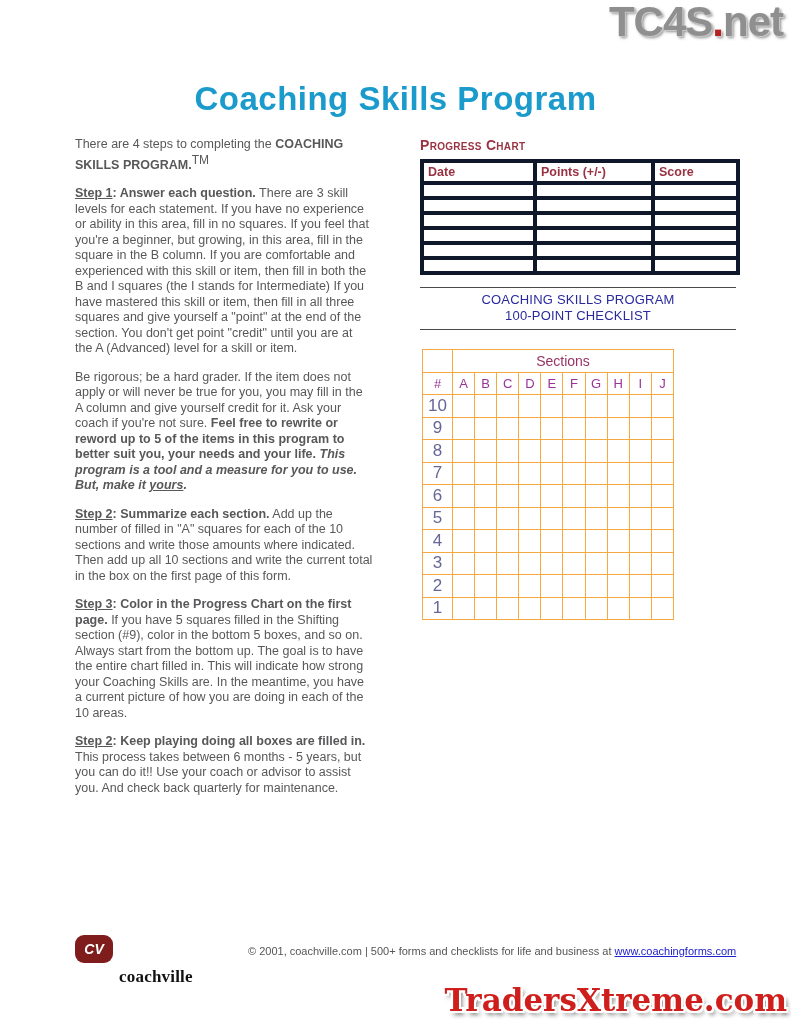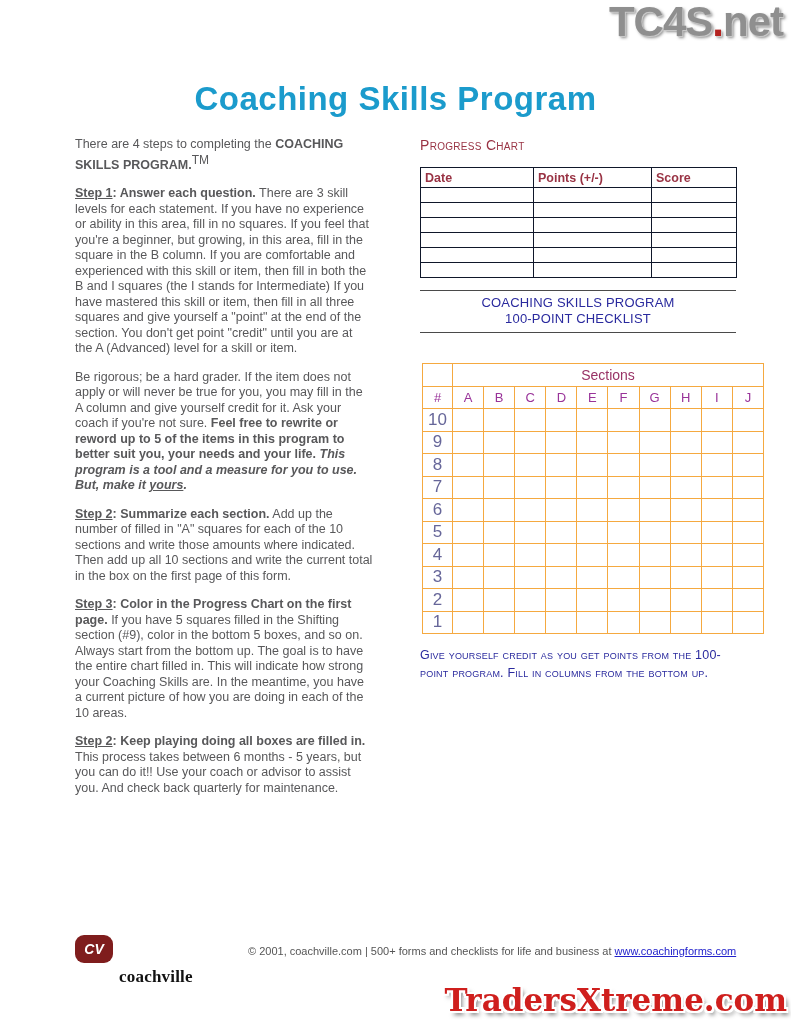--- a/index.html
+++ b/index.html
@@ -53,45 +53,45 @@
   .left-col .para { margin:0 0 13px 0; }
   .left-col .b { font-weight:bold; }
   .left-col .i { font-style:italic; }
   .left-col .u { text-decoration:underline; }
   .left-col sup { font-size:12px; vertical-align:super; }
 
   
   .right-col { position:absolute; left:420px; top:137px; width:316px; }
 
   .pc-heading {
-    font-variant:small-caps; font-weight:normal; font-size:14px;
-    color:#993344; margin-bottom:14px; letter-spacing:.3px;
+    font-variant:small-caps; font-weight:bold; font-size:14px;
+    color:#993344; margin-bottom:6px; letter-spacing:.3px;
   }
   .pc-table {
     width:316px; border-collapse:collapse; table-layout:fixed;
   }
-  .pc-table th, .pc-table td { border:1px solid #0f172a;margin-top:36px; }
+  .pc-table th, .pc-table td { border:4px solid #0f172a;margin-top:36px; }
   .pc-table th {
     text-align:left; color:#993344; font-size:12.5px; font-weight:bold;
     padding:2px 4px; height:20px;
   }
   .pc-table th:nth-child(1){ width:113px; }
   .pc-table th:nth-child(2){ width:118px; }
   .pc-table th:nth-child(3){ width:85px; }
   .pc-table td { height:15px; }
 
   .cl-title {
     margin-top:12px; border-top:1px solid #4a4a4a; border-bottom:1px solid #4a4a4a;
     padding:4px 0 5px 0; text-align:center;
     color:#2a2a9e; font-size:13px; line-height:16px; letter-spacing:.2px;
   }
 
   .sec-table {
-    margin-top:30px; margin-left:2px;
-    width:342px; border-collapse:collapse; table-layout:fixed;
+    margin-top:19px; margin-left:2px;
+    width:252px; border-collapse:collapse; table-layout:fixed;
   }
   .sec-table td { border:1px solid #f5a940; height:22.5px; text-align:center; vertical-align:middle; }
   .sec-table .corner { width:30px; }
   .sec-table .sections-span { color:#993366; font-size:14px; }
   .sec-table .colhead { color:#993399; font-size:13px; }
   .sec-table .rownum { color:#666699; font-size:17px; }
 
   .note {
     margin-top:13px; color:#2a2a9e;
     font-variant:small-caps; font-size:12.5px; line-height:17.5px;
@@ -328,21 +328,20 @@
             <td></td>
             <td></td>
             <td></td>
             <td></td>
             <td></td>
             <td></td>
           </tr>
         </tbody>
       </table>
 
-    <div class="note">Give yourself credit as you get points from the 100-point program.  Fill in columns from the bottom up.</div>
   </div>
 
 
   <div class="logo">
       <span>CV</span>
     </div>
   <div class="brand">coachville</div>
   <div class="copyright"><span>© 2001, coachville.com | 500+ forms and checklists for life and business at </span><a href="#">www.coachingforms.com</a></div>
 
   <div class="wm-bottom-right">TradersXtreme.com</div>

